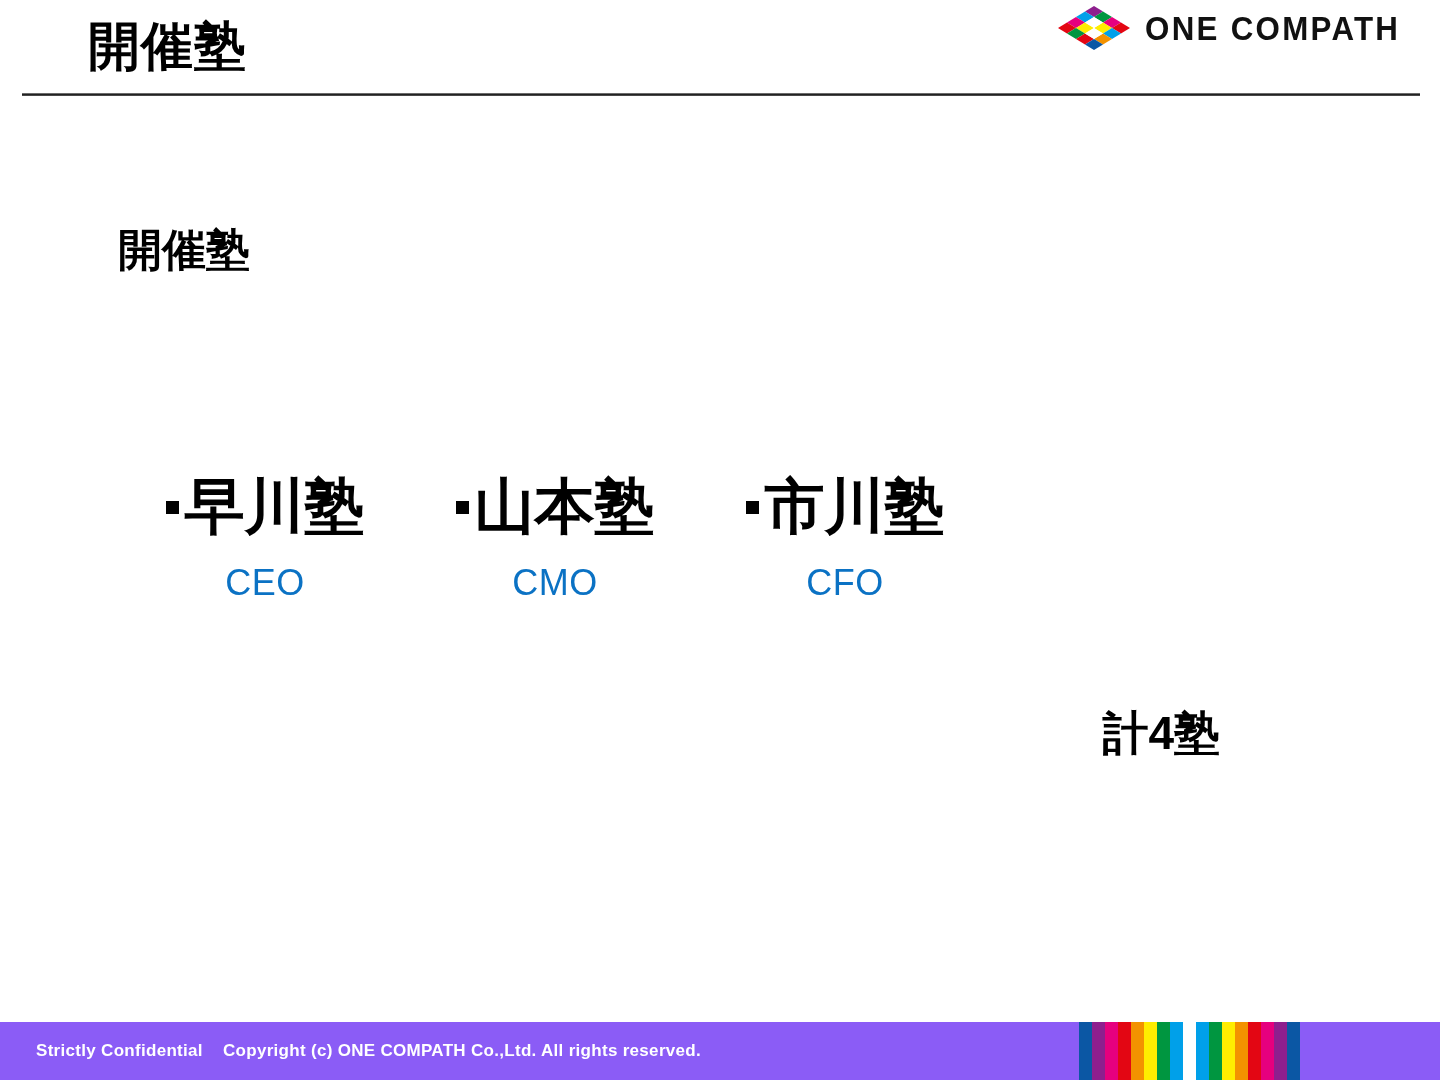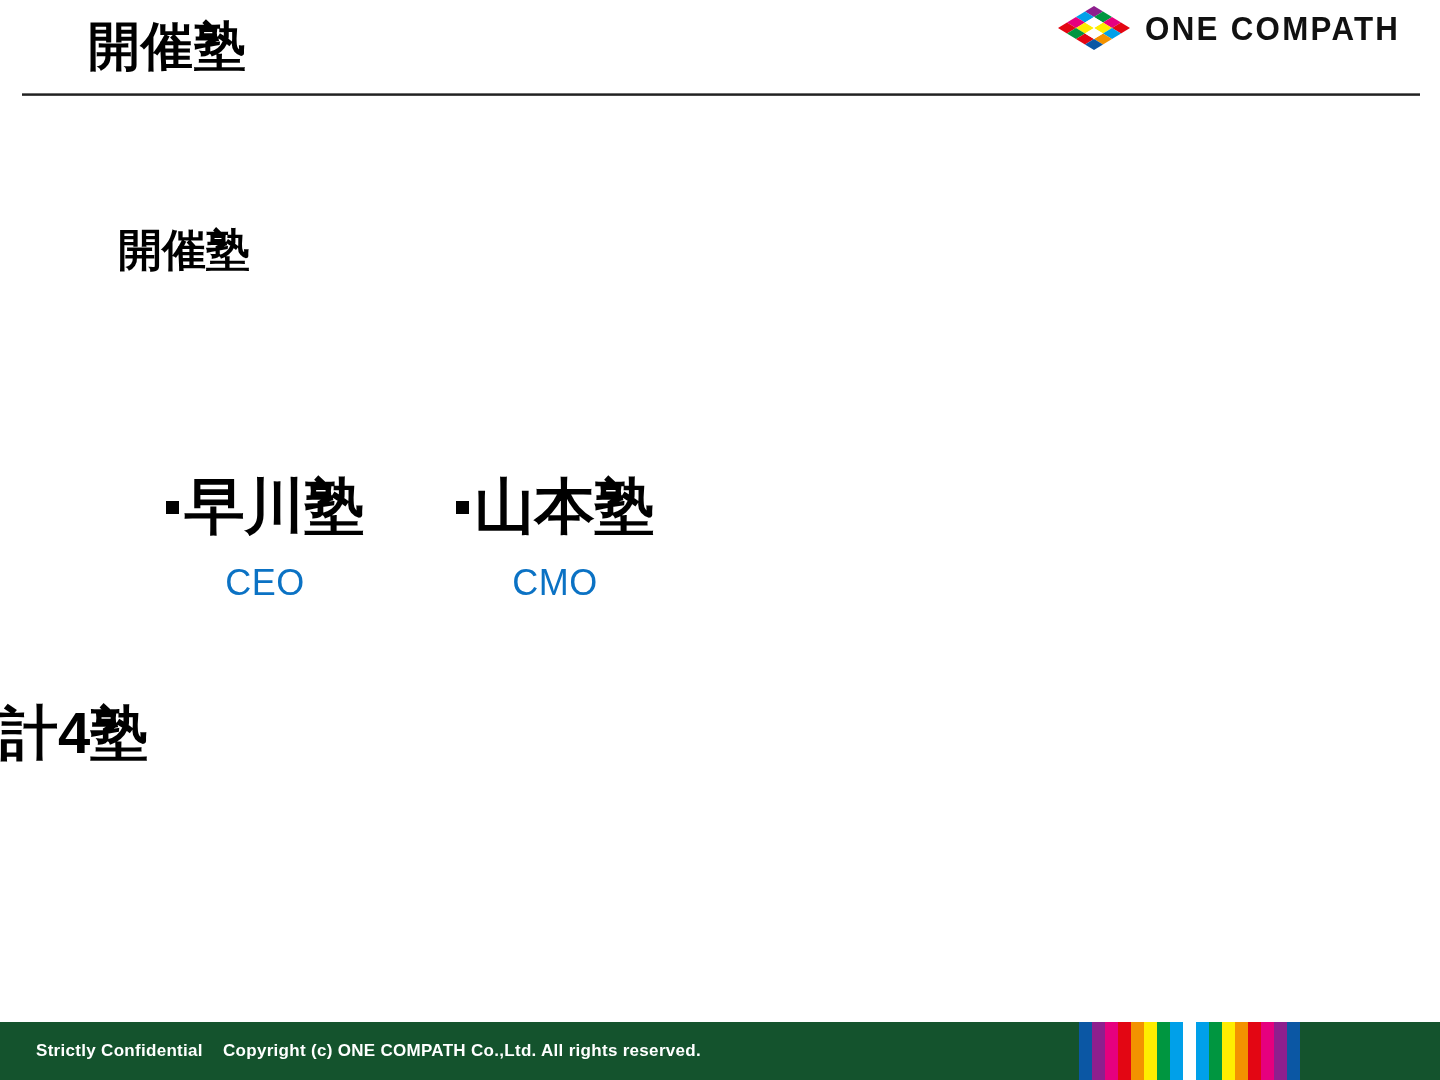--- a/index.html
+++ b/index.html
@@ -122,35 +122,35 @@
     line-height: 46px;
     color: #0b72c4;
     letter-spacing: 0.5px;
   }
 
   .total-line {
     position: absolute;
     left: 0;
     top: 695px;
     width: 1220px;
-    text-align: left;
-    font-size: 58px;
+    text-align: right;
+    font-size: 46px;
     font-weight: 700;
     line-height: 76px;
     color: #000000;
   }
 
   
   .slide-footer {
     position: absolute;
     left: 0;
     bottom: 0;
     width: 1440px;
     height: 58px;
-    background: #14532d;
+    background: #8b5cf6;
   }
   .footer-text {
     position: absolute;
     left: 36px;
     top: 50%;
     transform: translateY(-50%);
     color: #ffffff;
     font-size: 17px;
     font-weight: 600;
     letter-spacing: 0.3px;
@@ -220,20 +220,27 @@
 
 
   <div class="juku-col">
     <div class="juku-name">
       <span class="bullet-square"></span>
       <span>山本塾</span>
     </div>
     <div class="juku-role">CMO</div>
   </div>
 
+  <div class="juku-col">
+    <div class="juku-name">
+      <span class="bullet-square"></span>
+      <span>市川塾</span>
+    </div>
+    <div class="juku-role">CFO</div>
+  </div>
 
 </div>
 
 <div class="total-line">計4塾</div>
 
 <div class="slide-footer">
   <div class="footer-text">Strictly Confidential    Copyright (c) ONE COMPATH Co.,Ltd. All rights reserved.</div>
   <div class="footer-bars">
       <span style="background: rgb(11, 87, 164);"></span>
       <span style="background: rgb(142, 31, 142);"></span>

